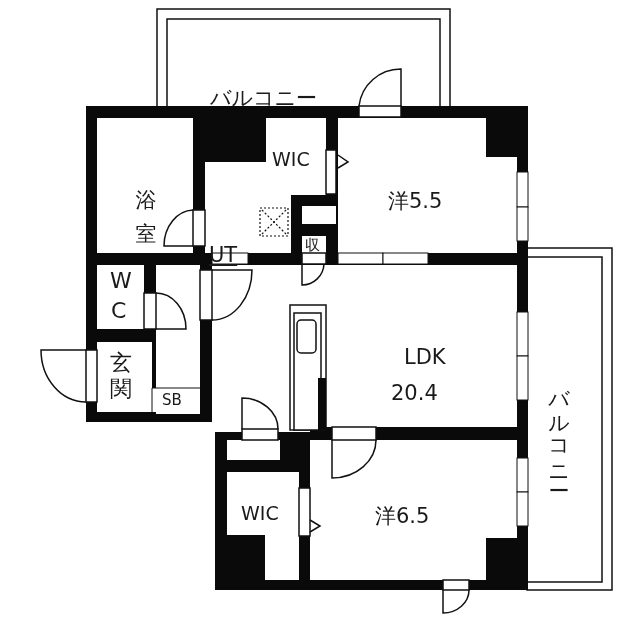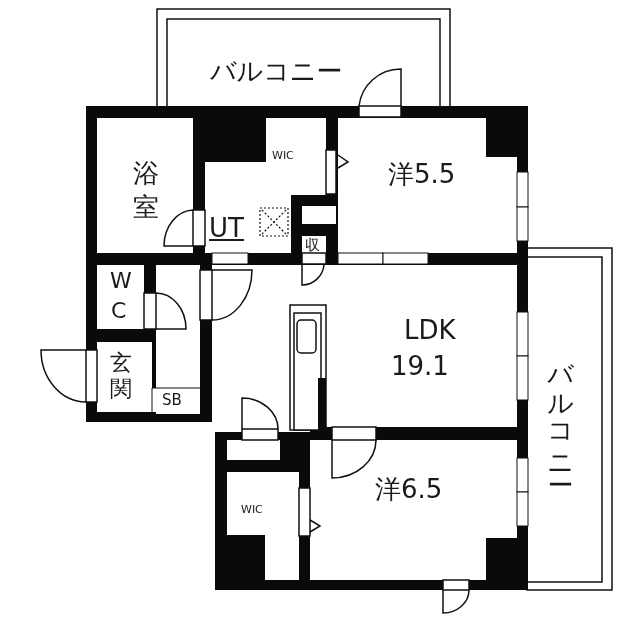--- a/index.html
+++ b/index.html
@@ -1,22 +1,22 @@
 <!DOCTYPE html>
 <html><head>
 <meta charset="utf-8">
 <style>
   html, body { margin: 0; padding: 0; background: #ffffff; }
   body { width: 640px; height: 623px; position: relative; overflow: hidden;
          font-family: "DejaVu Sans", "Liberation Sans", sans-serif; }
   #plan { position: absolute; left: 0; top: 0; }
   .lbl { position: absolute; color: #1a1a1a; text-align: center; line-height: 1; white-space: nowrap; }
-  .big { font-size: 26px; }
+  .big { font-size: 21px; margin-top: 30px; }
   .mid { font-size: 22px; }
-  .sm  { font-size: 11px; }
+  .sm  { font-size: 19px; }
   .xs  { font-size: 15px; }
   .vert { writing-mode: vertical-rl; text-orientation: upright; letter-spacing: 2px; }
 </style>
 </head>
 <body>
 
 <svg id="plan" width="640" height="623" viewBox="0 0 640 623" xmlns="http://www.w3.org/2000/svg">
 
   <g fill="none" stroke="#111" stroke-width="1.5">
     <rect x="157" y="9" width="293" height="100"></rect>
@@ -139,15 +139,15 @@
 <div class="lbl big" style="left:209px;top:215px;text-decoration:underline;">UT</div>
 <div class="lbl sm" style="left:272px;top:150px;">WIC</div>
 <div class="lbl big" style="left:388px;top:161px;">洋5.5</div>
 <div class="lbl xs" style="left:305px;top:238px;">収</div>
 <div class="lbl mid" style="left:110px;top:270px;">W</div>
 <div class="lbl mid" style="left:111px;top:300px;">C</div>
 <div class="lbl mid" style="left:110px;top:352px;">玄</div>
 <div class="lbl mid" style="left:110px;top:378px;">関</div>
 <div class="lbl xs" style="left:162px;top:393px;">SB</div>
 <div class="lbl big" style="left:404px;top:317px;">LDK</div>
-<div class="lbl big" style="left:391px;top:353px;">19.1</div>
+<div class="lbl big" style="left:391px;top:353px;">20.4</div>
 <div class="lbl sm" style="left:241px;top:504px;">WIC</div>
 <div class="lbl big" style="left:375px;top:476px;">洋6.5</div>
 
 </body></html>

